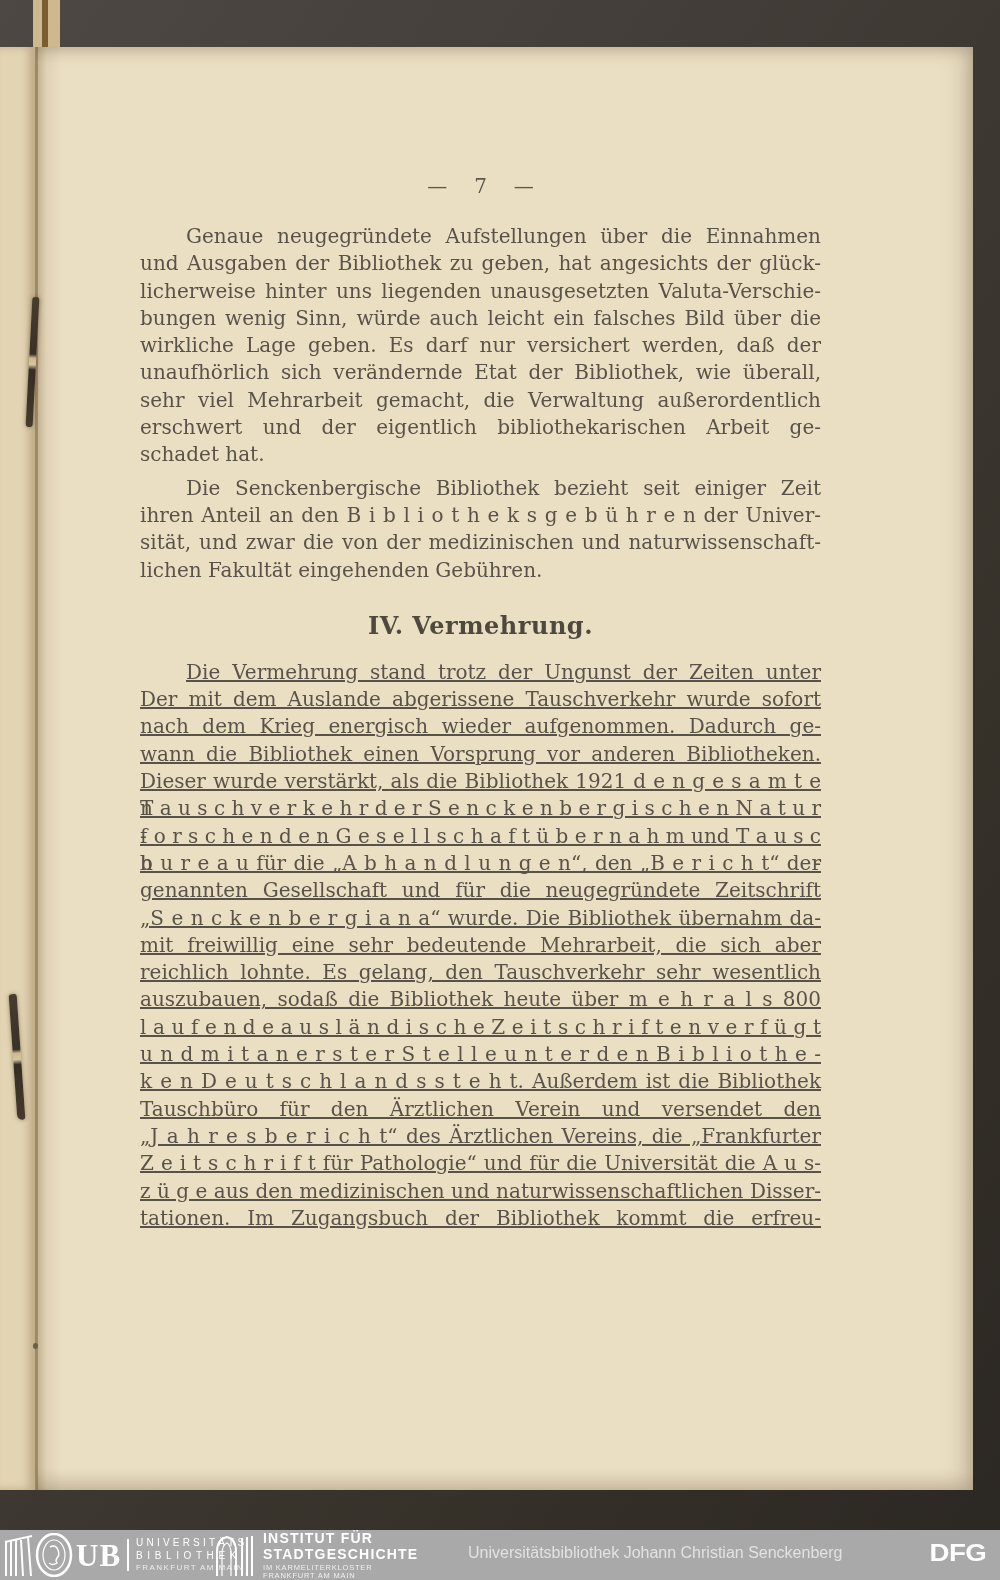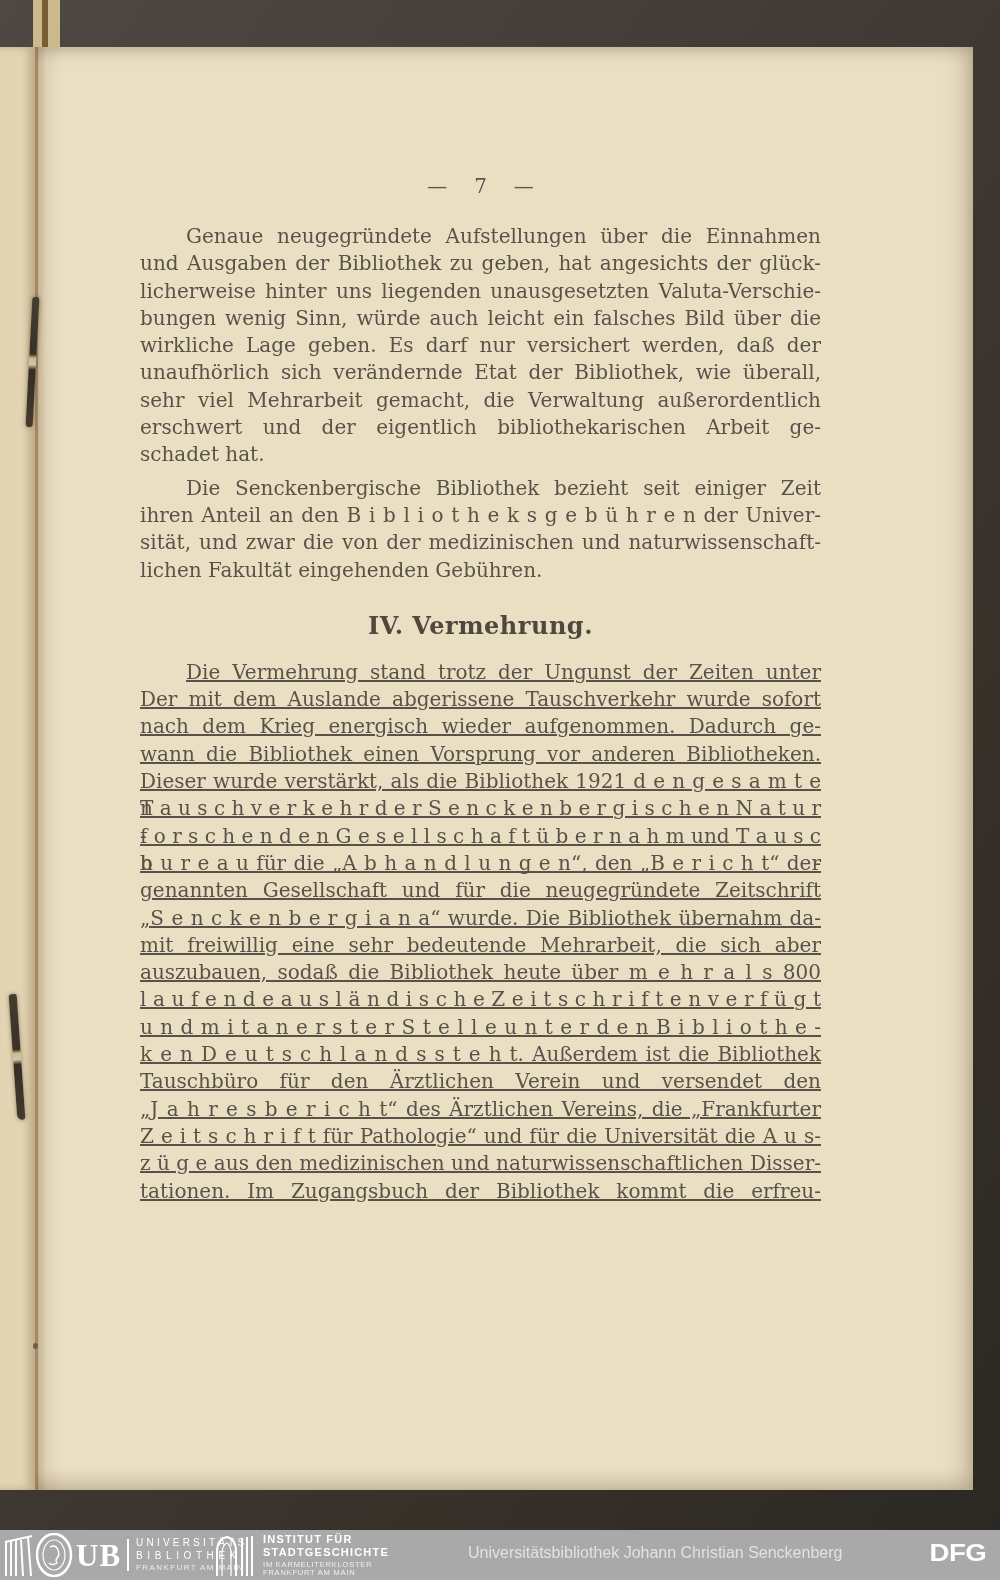--- a/index.html
+++ b/index.html
@@ -65,21 +65,21 @@
   .ub-logo{position:absolute;left:4px;top:3px;height:44px;display:flex;align-items:center;}
   .ub-logo svg{display:block;}
   .ub-abbr{font-family:"Liberation Serif","DejaVu Serif",serif;font-weight:700;font-size:31px;letter-spacing:1px;margin:0 4px 0 2px;line-height:1;}
   .ub-divider{width:2px;height:32px;background:#fff;margin:0 7px 0 2px;}
   .ub-text{display:flex;flex-direction:column;justify-content:center;line-height:1;}
   .ub-text .l1{font-size:10px;letter-spacing:3.2px;margin-bottom:3px;}
   .ub-text .l2{font-size:10px;letter-spacing:4.6px;margin-bottom:3px;}
   .ub-text .l3{font-size:8px;letter-spacing:1.4px;color:#eee;}
   .inst-logo{position:absolute;left:214px;top:3px;height:44px;display:flex;align-items:center;}
   .inst-text{display:flex;flex-direction:column;justify-content:center;line-height:1;margin-left:7px;}
-  .inst-text .b{font-size:11px;font-weight:700;letter-spacing:1.2px;margin-bottom:2px;}
+  .inst-text .b{font-size:14px;font-weight:700;letter-spacing:1.2px;margin-bottom:2px;}
   .inst-text .s{font-size:7.5px;letter-spacing:.8px;color:#f0f0f0;margin-top:1px;}
   .f-name{position:absolute;left:468px;top:14px;font-size:16px;color:#e2e2e2;}
   .f-dfg{
     position:absolute;right:14px;top:9px;font-size:24px;font-weight:800;letter-spacing:-.5px;
     transform:scaleX(1.15);transform-origin:right center;
   }
 </style>
 </head>
 <body>
 
@@ -125,20 +125,21 @@
           <div class="pline">Der mit dem Auslande abgerissene Tauschverkehr wurde sofort</div>
           <div class="pline">nach dem Krieg energisch wieder aufgenommen. Dadurch ge-</div>
           <div class="pline">wann die Bibliothek einen Vorsprung vor anderen Bibliotheken.</div>
           <div class="pline">Dieser wurde verstärkt, als die Bibliothek 1921 d e n g e s a m t e n</div>
           <div class="pline">T a u s c h v e r k e h r d e r S e n c k e n b e r g i s c h e n N a t u r -</div>
           <div class="pline">f o r s c h e n d e n G e s e l l s c h a f t ü b e r n a h m und T a u s c h -</div>
           <div class="pline">b u r e a u für die „A b h a n d l u n g e n“, den „B e r i c h t“ der</div>
           <div class="pline">genannten Gesellschaft und für die neugegründete Zeitschrift</div>
           <div class="pline">„S e n c k e n b e r g i a n a“ wurde. Die Bibliothek übernahm da-</div>
           <div class="pline">mit freiwillig eine sehr bedeutende Mehrarbeit, die sich aber</div>
+          <div class="pline">reichlich lohnte. Es gelang, den Tauschverkehr sehr wesentlich</div>
           <div class="pline">auszubauen, sodaß die Bibliothek heute über m e h r a l s 800</div>
           <div class="pline">l a u f e n d e a u s l ä n d i s c h e Z e i t s c h r i f t e n v e r f ü g t</div>
           <div class="pline">u n d m i t a n e r s t e r S t e l l e u n t e r d e n B i b l i o t h e -</div>
           <div class="pline">k e n D e u t s c h l a n d s s t e h t. Außerdem ist die Bibliothek</div>
           <div class="pline">Tauschbüro für den Ärztlichen Verein und versendet den</div>
           <div class="pline">„J a h r e s b e r i c h t“ des Ärztlichen Vereins, die „Frankfurter</div>
           <div class="pline">Z e i t s c h r i f t für Pathologie“ und für die Universität die A u s-</div>
           <div class="pline">z ü g e aus den medizinischen und naturwissenschaftlichen Disser-</div>
           <div class="pline">tationen. Im Zugangsbuch der Bibliothek kommt die erfreu-</div>
         </div>

